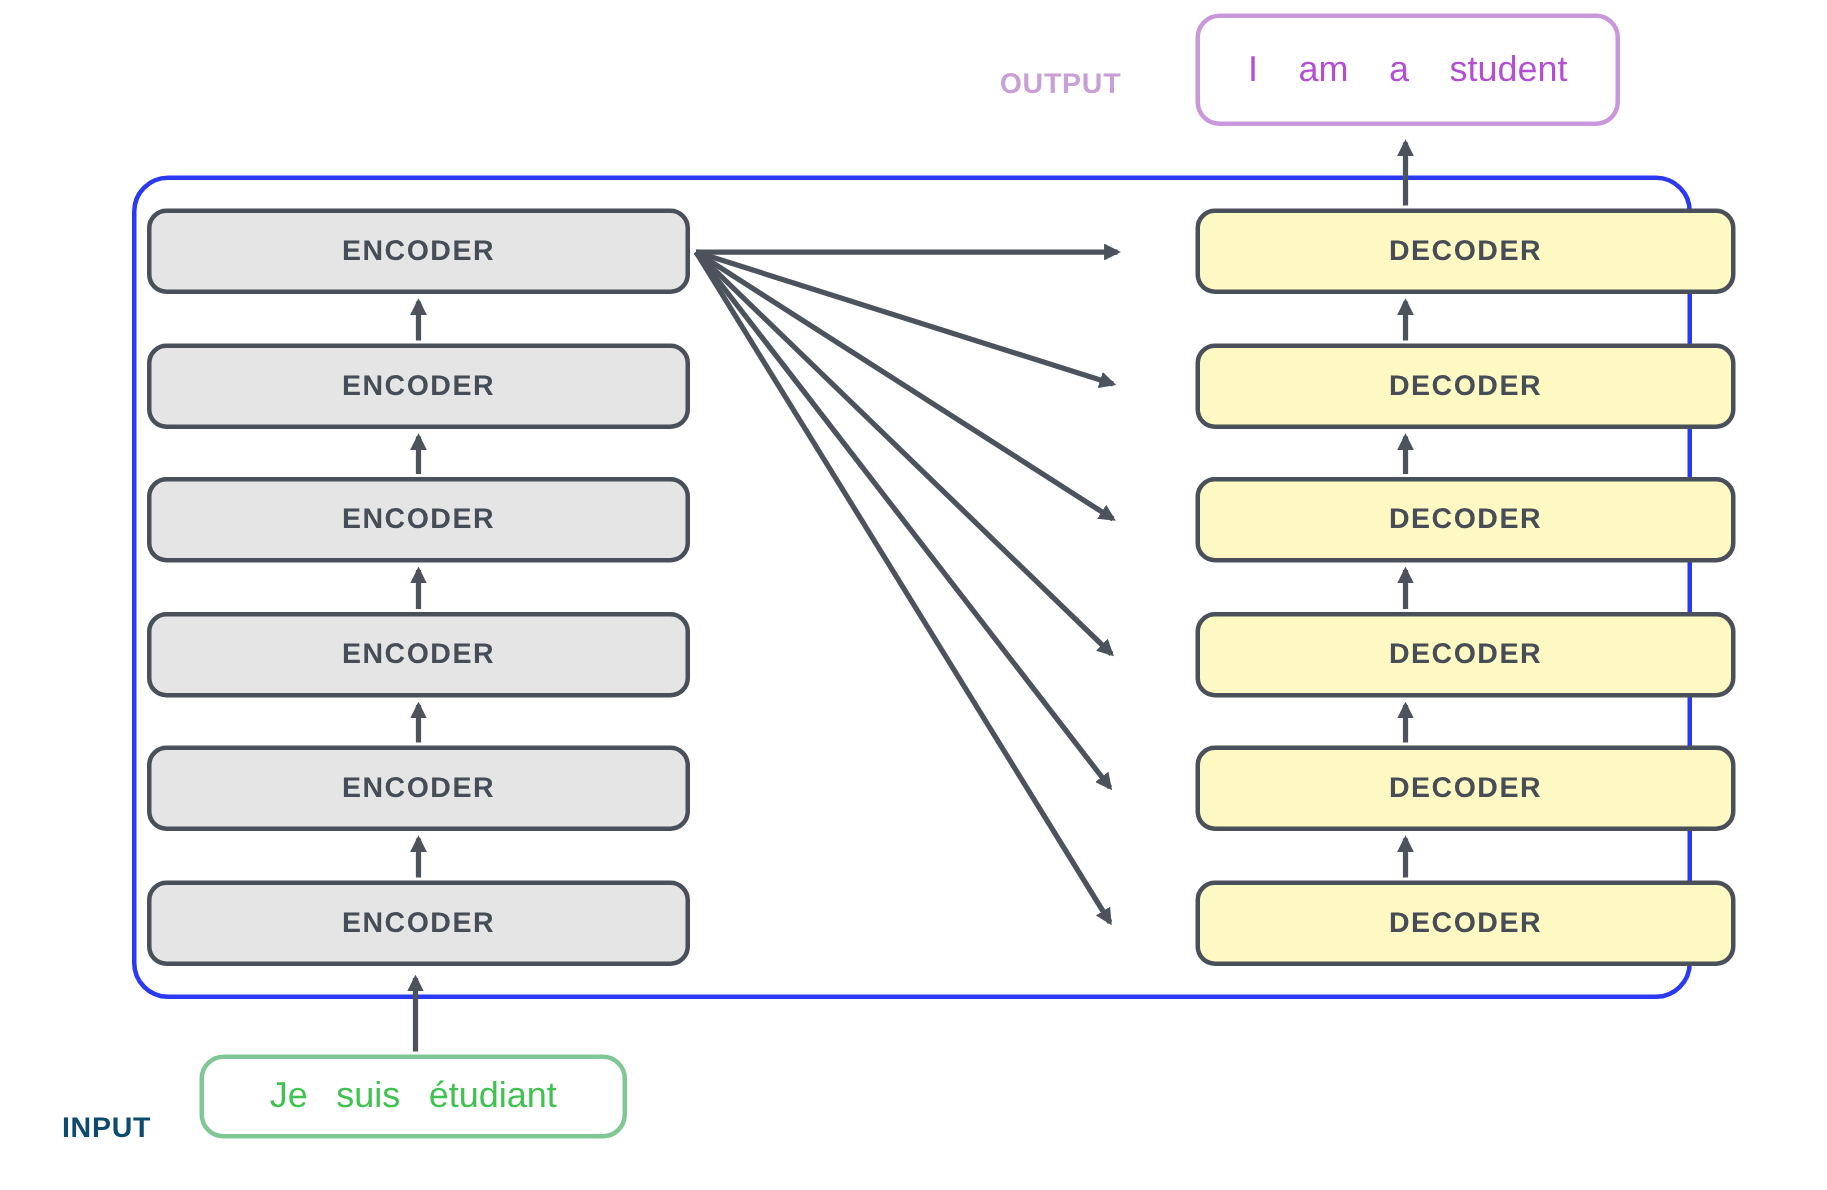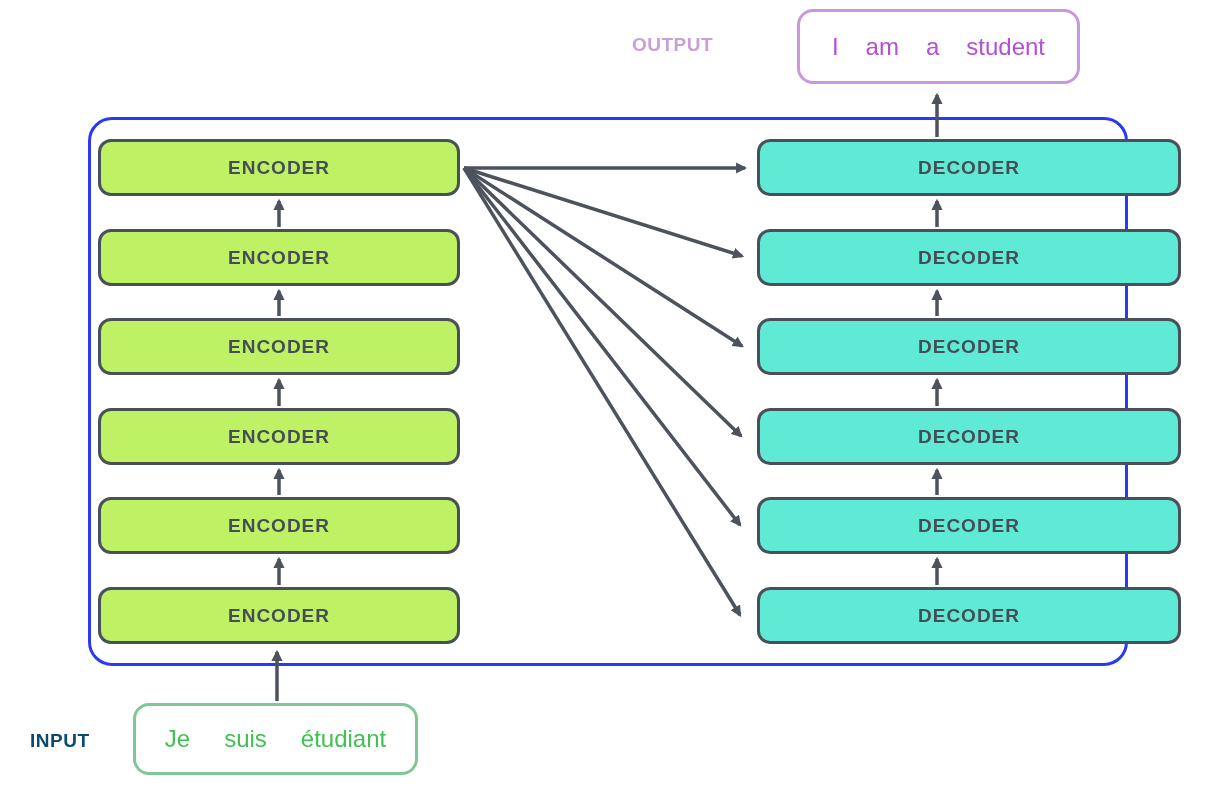--- a/index.html
+++ b/index.html
@@ -10,40 +10,41 @@
   .container-frame{
     position:absolute;left:88px;top:117px;width:1034px;height:543px;
     border:3.5px solid #2b3af2;border-radius:24px;background:transparent;
   }
   .stack-box{
     position:absolute;height:57px;box-sizing:border-box;
     border:3.5px solid #4a5059;border-radius:13px;
     display:flex;align-items:center;justify-content:center;
     font-size:19px;font-weight:bold;letter-spacing:1px;color:#474d56;
   }
-  .encoder{left:98px;width:362px;background:#bef264;}
-  .decoder{left:757px;width:424px;background:#5eead4;}
+  .encoder{left:98px;width:362px;background:#e5e5e5;}
+  .decoder{left:797px;width:360px;background:#fef9c3;}
   .t0{top:139px}.t1{top:229px}.t2{top:318px}.t3{top:408px}.t4{top:497px}.t5{top:587px}
   .io-box{
     position:absolute;box-sizing:border-box;background:#ffffff;
     display:flex;align-items:center;justify-content:center;
   }
   .output-box{
     left:797px;top:9px;width:283px;height:75px;
     border:3.5px solid #c998dc;border-radius:16px;gap:27px;
   }
   .output-box .token{color:#b44fd4;font-size:24px;}
   .input-box{
-    left:133px;top:703px;width:285px;height:72px;
-    border:3.5px solid #7fc794;border-radius:16px;gap:34px;
+    left:133px;top:703px;width:285px;height:56px;
+    border:3.5px solid #7fc794;border-radius:16px;gap:19px;
   }
   .input-box .token{color:#3fc24f;font-size:24px;}
   .io-label{
     position:absolute;font-size:19px;font-weight:bold;letter-spacing:0.5px;
-    text-align:left;
+    text-align:center;
+    margin-top:12px;
   }
   .output-label{left:632px;top:34px;width:150px;color:#c9a0d6;}
   .input-label{left:30px;top:730px;width:82px;color:#0c4a6e;}
   svg.arrows{position:absolute;left:0;top:0;width:1218px;height:793px;pointer-events:none;}
   svg.arrows line{stroke:#4d535c;stroke-width:3.5;}
 </style>
 </head>
 <body>
 
 <div class="stage">

